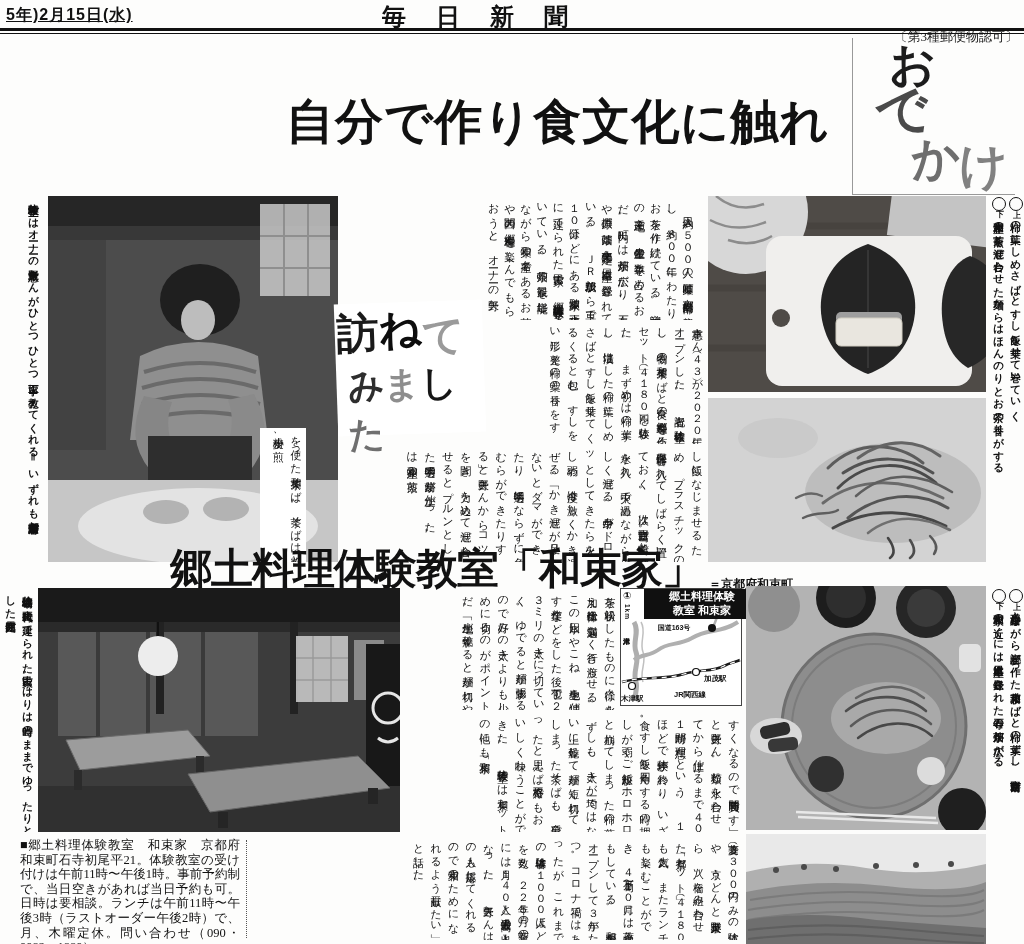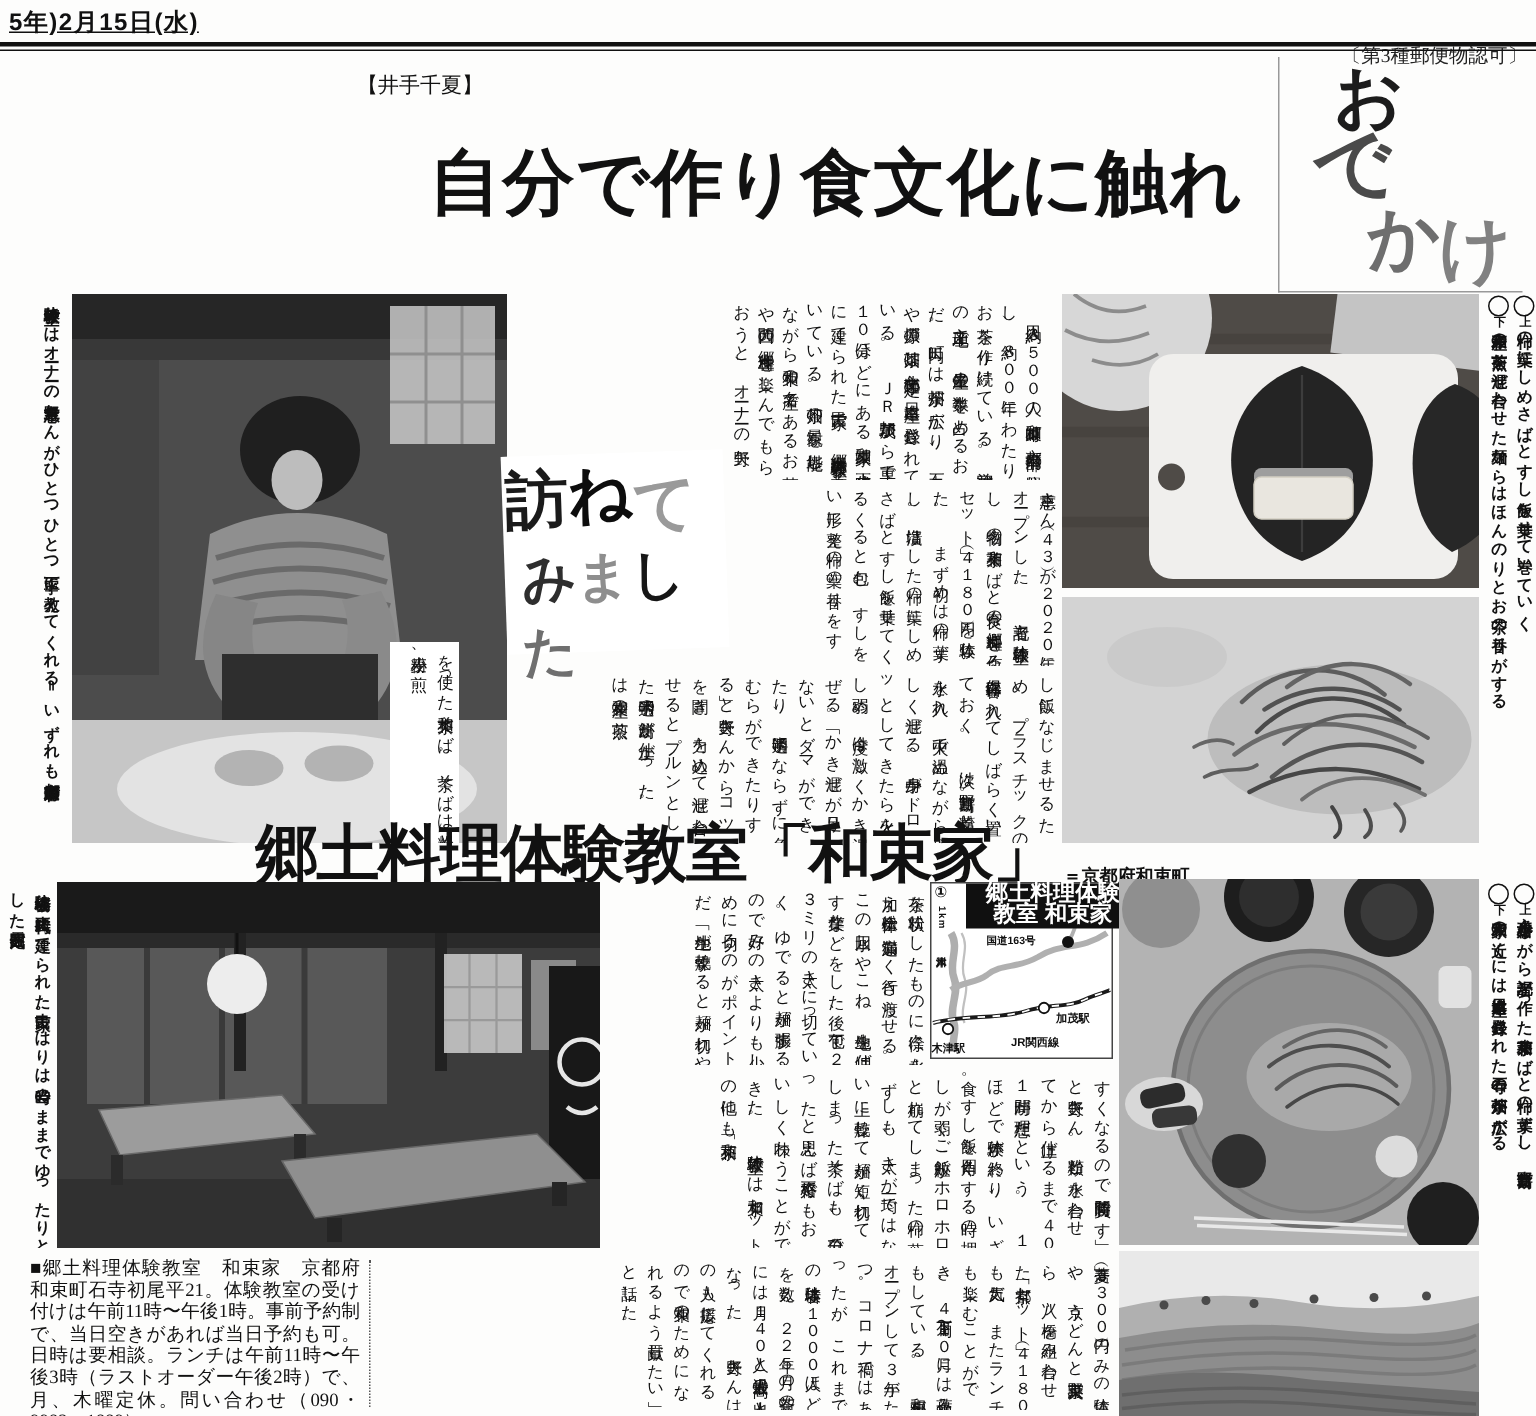--- a/index.html
+++ b/index.html
@@ -63,42 +63,42 @@
   .cap-left-top{left:2px;top:196px;width:40px;height:366px;}
   .cap-right-top{left:988px;top:196px;width:36px;height:366px;}
   .cap-left-bottom{left:0px;top:588px;width:36px;height:244px;}
   .cap-right-bottom{left:988px;top:588px;width:36px;height:352px;}
   
   .info-box{left:20px;top:838px;width:220px;font-size:12.5px;line-height:14.6px;text-align:justify;}
   .dot-rule{left:246px;top:840px;height:98px;width:0;border-left:1px dotted #555;}
   
   .map-box{left:620px;top:588px;width:122px;height:118px;background:#fff;}
   .map-head{position:absolute;left:24px;top:1px;width:116px;height:30px;background:#101010;color:#fff;
-            text-align:center;font-size:15px;font-weight:700;line-height:14px;}
+            text-align:center;font-size:11px;font-weight:700;line-height:14px;}
   .map-lbl{position:absolute;font-size:7.5px;font-weight:700;color:#111;white-space:nowrap;}
   .map-compass{left:3px;top:2px;font-size:10px;}
   .map-scale{left:4px;top:16px;writing-mode:vertical-rl;font-size:6.5px;letter-spacing:1px;}
   .map-river{left:1px;top:44px;writing-mode:vertical-rl;font-size:7px;}
   .map-road{left:36px;top:36px;width:36px;text-align:center;line-height:8.5px;font-size:7px;white-space:normal;}
   .map-sta1{left:84px;top:86px;}
   .map-rail{left:54px;top:102px;}
   .map-sta2{left:1px;top:106px;text-align:center;}
 </style>
 </head>
 <body>
 
 <div id="page">
 
   <div class="abs mast-date gothic">5年)2月15日(水)</div>
+  <div class="abs mast-title">毎日新聞</div>
   <div class="abs mast-permit">〔第3種郵便物認可〕</div>
   <div class="abs rule1"></div>
   <div class="abs rule2"></div>
 
   <div class="abs lead">
-    <div class="byline">【井手千夏】</div>
   </div>
 
   <div class="abs headline">自分で作り食文化に触れ</div>
 
   <div class="abs odekake">
     <span class="od0 gothic">お</span>
     <span class="od1 gothic">で</span>
     <span class="od2 gothic">か</span>
     <span class="od3 gothic">け</span>
   </div>

